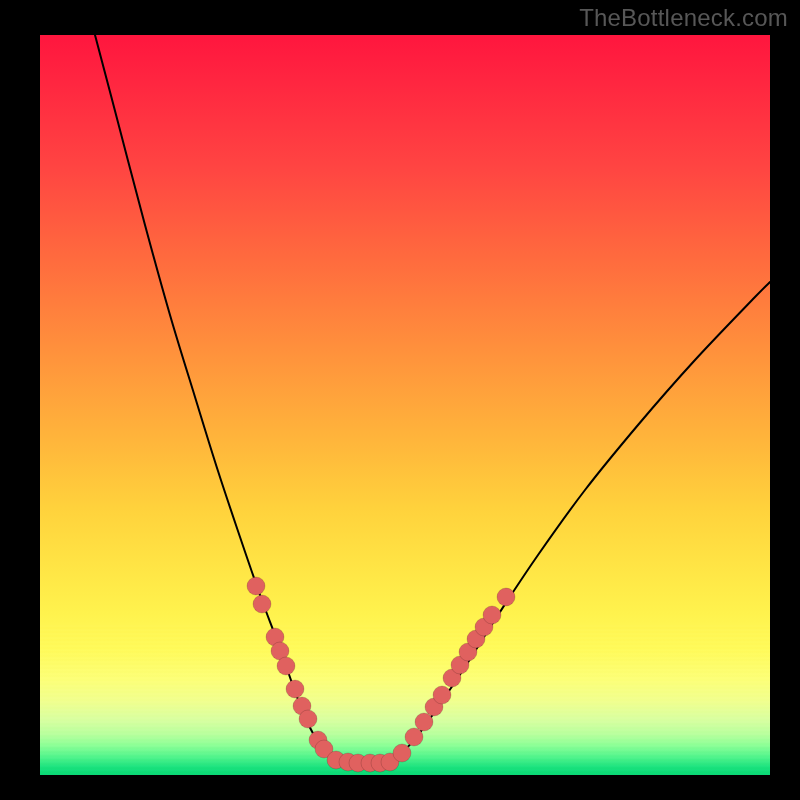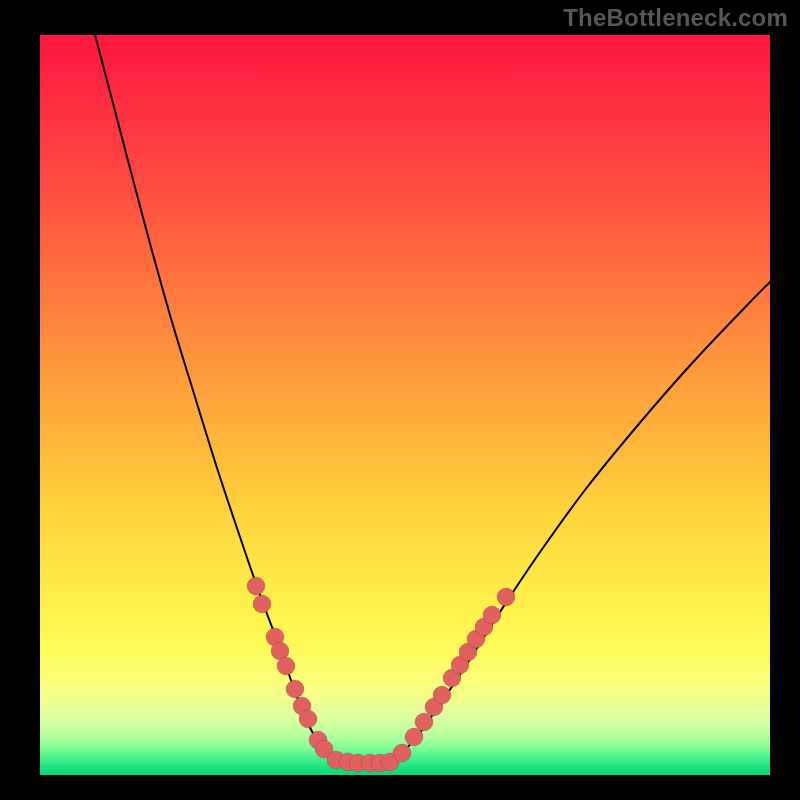--- a/index.html
+++ b/index.html
@@ -16,21 +16,21 @@
     width: 800px;
     height: 800px;
     background: #000;
   }
   .watermark {
     position: absolute;
     top: 4px;
     right: 12px;
     color: #575757;
     font-size: 24px;
-    font-weight: 700;
+    font-weight: 400;
     letter-spacing: 0.2px;
     z-index: 10;
     user-select: none;
   }
   .plot-area {
     position: absolute;
     left: 40px;
     top: 35px;
     width: 730px;
     height: 740px;

